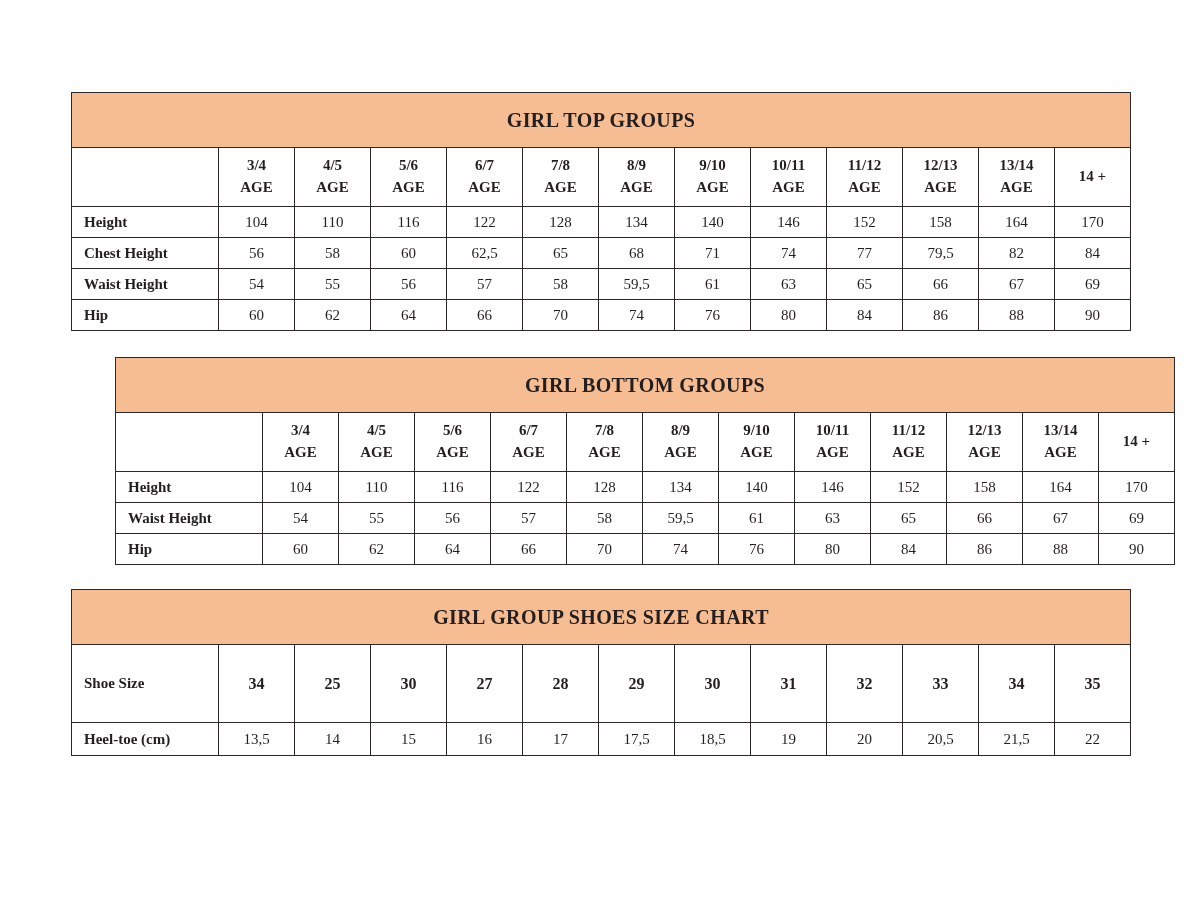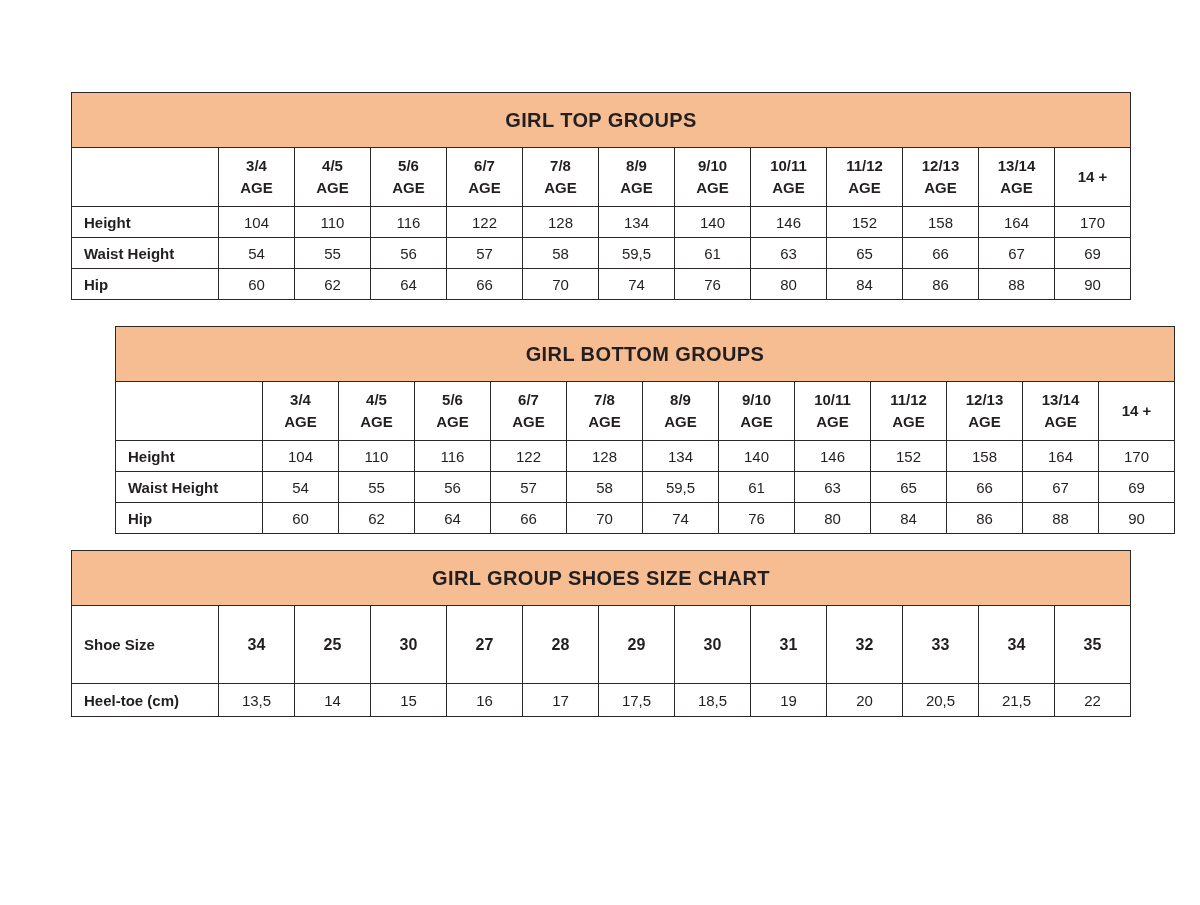--- a/index.html
+++ b/index.html
@@ -8,30 +8,31 @@
     background: #ffffff;
     font-family: "Liberation Sans", sans-serif;
     color: #231f20;
   }
   .page {
     position: relative;
     width: 1200px;
     height: 905px;
     background: #ffffff;
     overflow: hidden;
+    font-family: Liberation Serif, serif;
   }
   .tables-wrap {
     position: absolute;
     top: 92px;
     left: 71px;
     width: 1060px;
   }
   section.size-table { width: 1060px; }
   section.t2 { margin-top: 26px; padding-left: 44px; }
-  section.t3 { margin-top: 16px; }
+  section.t3 { margin-top: 24px; }
 
   table.size {
     border-collapse: collapse;
     table-layout: fixed;
     width: 1060px;
   }
   col.label-col { width: 147px; }
 
   table.size th, table.size td {
     border: 1.5px solid #2c282a;
@@ -118,20 +119,35 @@
               <td class="value-cell">116</td>
               <td class="value-cell">122</td>
               <td class="value-cell">128</td>
               <td class="value-cell">134</td>
               <td class="value-cell">140</td>
               <td class="value-cell">146</td>
               <td class="value-cell">152</td>
               <td class="value-cell">158</td>
               <td class="value-cell">164</td>
               <td class="value-cell">170</td>
+            </tr>
+            <tr>
+              <th class="row-label">Chest Height</th>
+              <td class="value-cell">56</td>
+              <td class="value-cell">58</td>
+              <td class="value-cell">60</td>
+              <td class="value-cell">62,5</td>
+              <td class="value-cell">65</td>
+              <td class="value-cell">68</td>
+              <td class="value-cell">71</td>
+              <td class="value-cell">74</td>
+              <td class="value-cell">77</td>
+              <td class="value-cell">79,5</td>
+              <td class="value-cell">82</td>
+              <td class="value-cell">84</td>
             </tr>
             <tr>
               <th class="row-label">Waist Height</th>
               <td class="value-cell">54</td>
               <td class="value-cell">55</td>
               <td class="value-cell">56</td>
               <td class="value-cell">57</td>
               <td class="value-cell">58</td>
               <td class="value-cell">59,5</td>
               <td class="value-cell">61</td>

